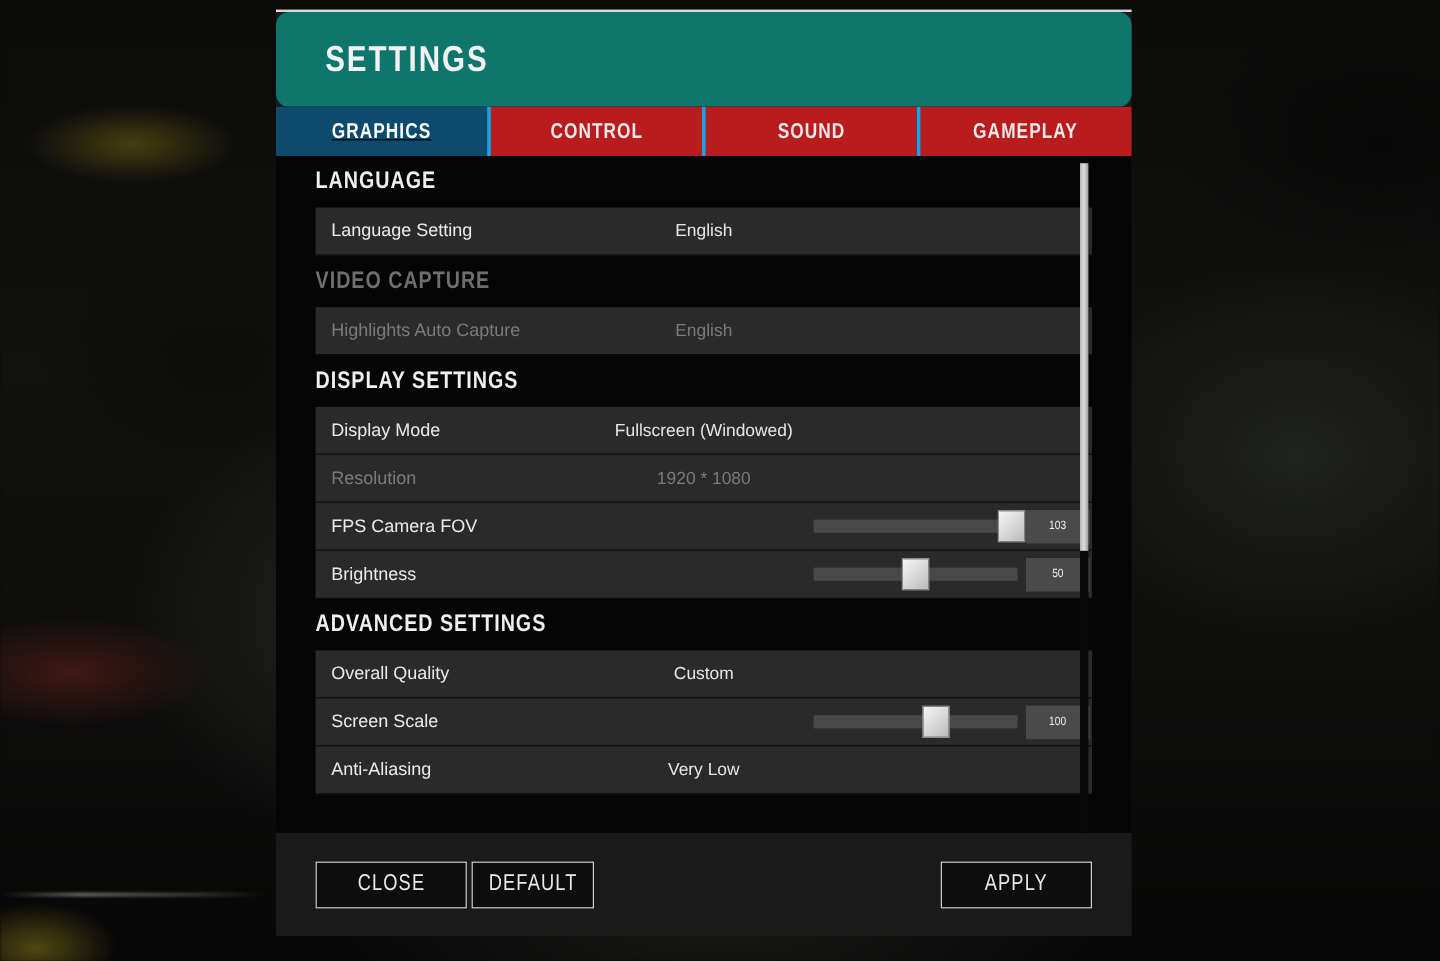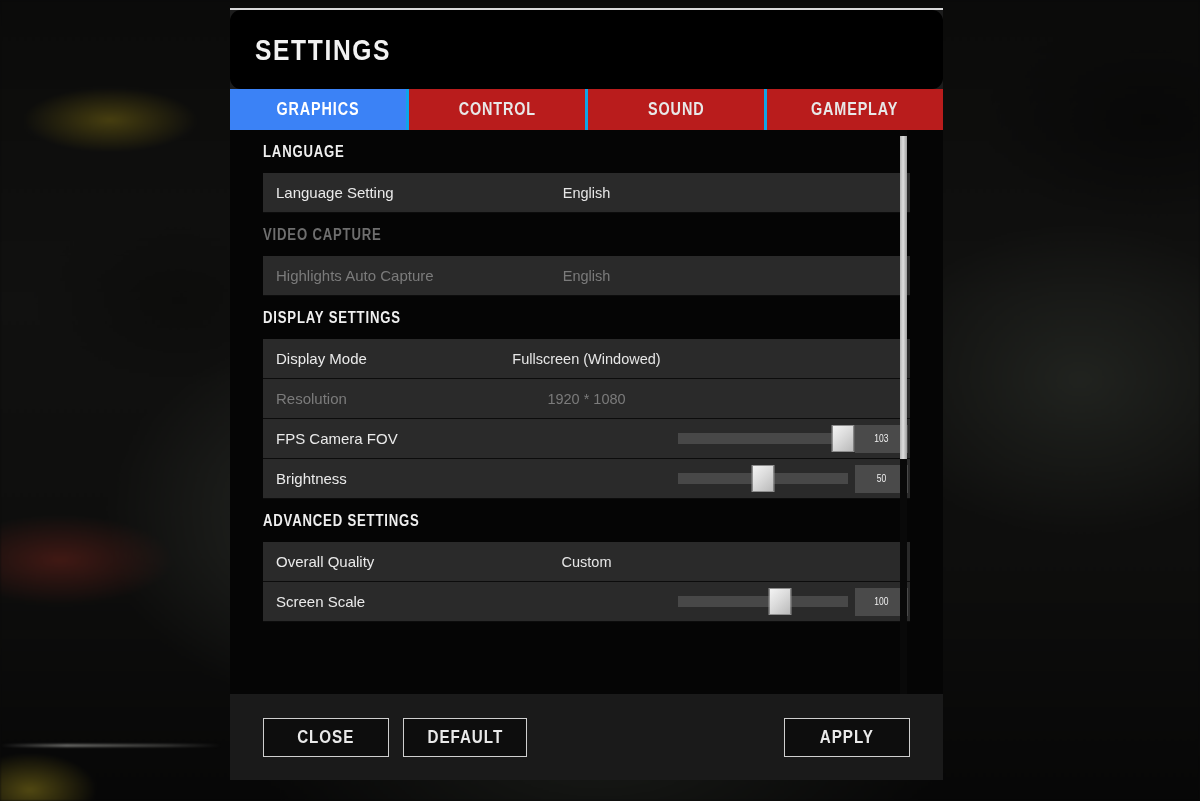--- a/index.html
+++ b/index.html
@@ -46,24 +46,24 @@
     position: absolute;
     left: 230px; top: 8px;
     width: 713px; height: 772px;
     background: #1c1c1c;
     border-top: 2px solid #d9d9d9;
   }
 
   
   #titlebar {
     height: 79px;
-    background: #000000;
-    display: flex;
-    align-items: center;
-    padding-left: 25px;
+    background: #0f766e;
+    display: flex;
+    align-items: center;
+    padding-left: 41px;
     border-radius: 11px;
   }
   #title {
     font-size: 30px;
     font-weight: bold;
     letter-spacing: 2.0px;
     color: #f2f2f2;
     transform: scaleX(0.82);
     transform-origin: left center;
   }
@@ -77,21 +77,21 @@
   .tab {
     flex: 1 1 0;
     display: flex;
     align-items: center;
     justify-content: center;
     background: #b91c1c;
     border-left: 3px solid #0ea5e9;
     cursor: pointer;
   }
   .tab:first-child { border-left: none; }
-  .tab.active { background: #3b82f6; }
+  .tab.active { background: #0c4a6e; text-decoration: underline; }
   .tab-label {
     font-size: 18px;
     font-weight: bold;
     letter-spacing: 1.1px;
     color: #e8e8e8;
     transform: scaleX(0.80);
   }
   .tab.active .tab-label { color: #ffffff; }
 
   
@@ -102,21 +102,21 @@
     overflow: hidden;
   }
   #list {
     padding: 0 33px;
   }
 
   .section-head {
     height: 43px;
     display: flex;
     align-items: center;
-    font-size: 16px;
+    font-size: 20px;
     font-weight: bold;
     letter-spacing: 1.0px;
     color: #efefef;
   }
   .section-head span { transform: scaleX(0.82); transform-origin: left center; display:inline-block;}
   .section-head.dim span { color: #6e6e6e; }
 
   .row {
     height: 40px;
     background: #2a2a2a;
@@ -214,28 +214,28 @@
     padding: 0 33px;
   }
   .btn {
     height: 39px;
     background: #0d0d0d;
     border: 1px solid #cfcfcf;
     display: flex;
     align-items: center;
     justify-content: center;
     font-size: 19px;
-    font-weight: bold;
+    font-weight: normal;
     letter-spacing: 1.2px;
     color: #e9e9e9;
     cursor: pointer;
   }
   .btn span { transform: scaleX(0.80); display: inline-block; }
   #btn-close   { width: 126px; }
-  #btn-default { width: 124px; margin-left: 14px; }
+  #btn-default { width: 102px; margin-left: 4px; }
   #btn-apply   { width: 126px; margin-left: auto; }
 </style>
 </head>
 <body>
 
 <div id="bg"></div>
 <div id="bg-line"></div>
 
 <div id="dialog">
 
@@ -321,20 +321,24 @@
           <div class="slider-wrap">
             <div class="slider">
               <div class="slider-track"></div>
               <div class="slider-handle" style="left: 60%;"></div>
             </div>
             <div class="value-box">
               <span>100</span>
             </div>
           </div>
         </div>
+        <div class="row">
+          <div class="row-label">Anti-Aliasing</div>
+          <div class="row-value">Very Low</div>
+        </div>
       </div>
     <div id="scrollbar-track">
       <div id="scrollbar-thumb" style="top: 6px; height: 323px;"></div>
     </div>
   </div>
 
   <div id="footer">
     <div class="btn" id="btn-close">
       <span>CLOSE</span>
     </div>

